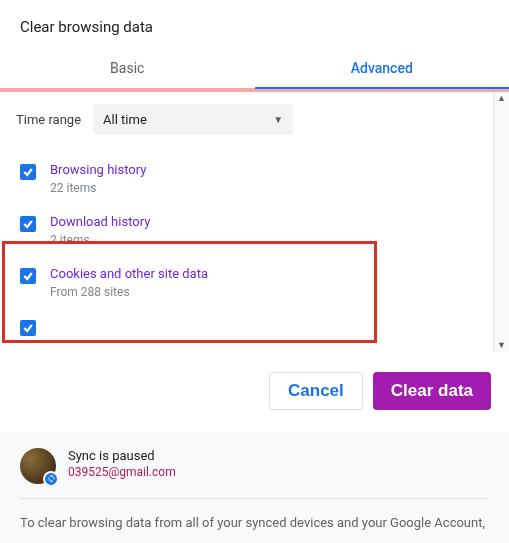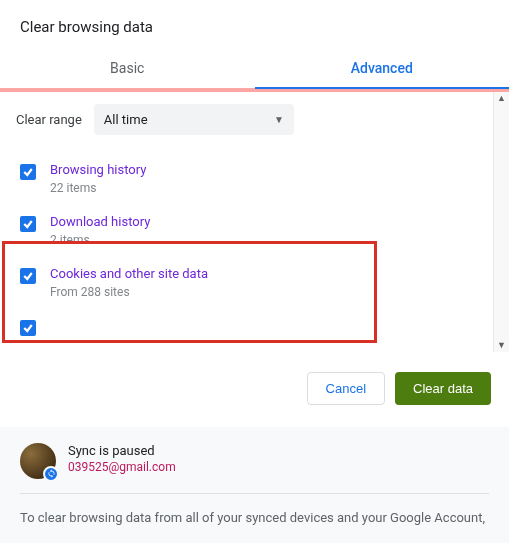--- a/index.html
+++ b/index.html
@@ -135,32 +135,32 @@
     }
     .actions {
       display: flex;
       justify-content: flex-end;
       gap: 10px;
       padding: 20px 18px 22px 18px;
     }
     .btn {
       padding: 8px 18px;
       border-radius: 4px;
-      font-size: 13px;
-      font-weight: 400;
+      font-size: 17px;
+      font-weight: 700;
       cursor: pointer;
       border: none;
     }
     .btn-secondary {
       background: #fff;
       color: #1a73e8;
       border: 1px solid #dadce0;
     }
     .btn-primary {
-      background: #4d7c0f;
+      background: #a21caf;
       color: #fff;
       text-align: right;
     }
     .footer {
       background: #f8f9fa;
       padding: 16px 20px 20px 20px;
       font-size: 13px;
       color: #5f6368;
     }
     .sync-row {
@@ -204,21 +204,21 @@
 
   <div class="tabs">
     <div class="tab">Basic</div>
     <div class="tab active">Advanced</div>
   </div>
 
   <div class="body-area">
     <div class="scroll-area">
 
       <div class="time-row">
-        <span class="time-label">Clear range</span>
+        <span class="time-label">Time range</span>
         <div class="select">
           <span>All time</span>
           <span class="arrow">▼</span>
         </div>
       </div>
 
       <div class="items">
 
         <div class="item">
           <div class="checkbox">

